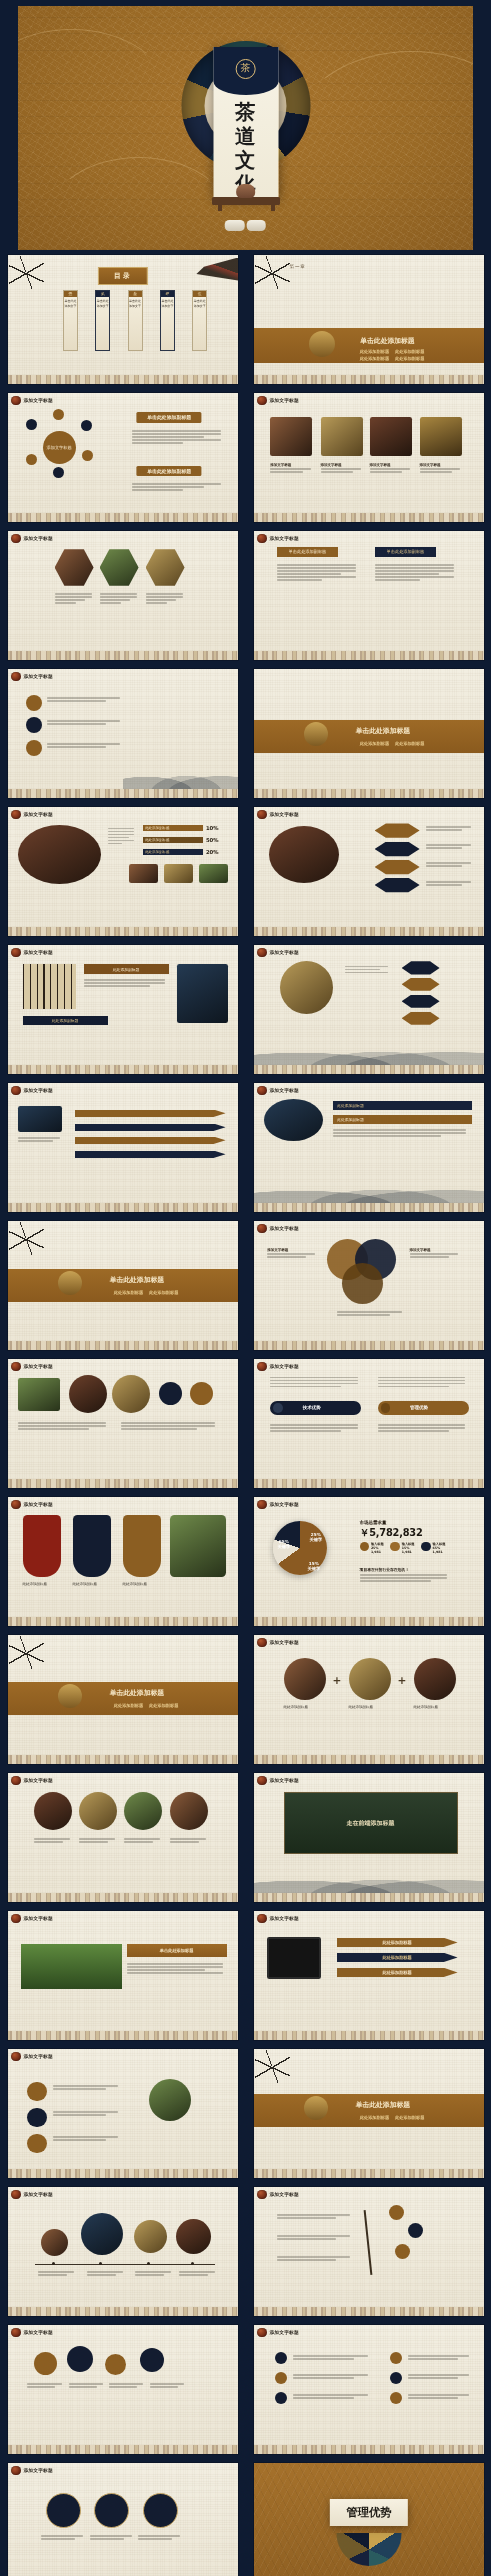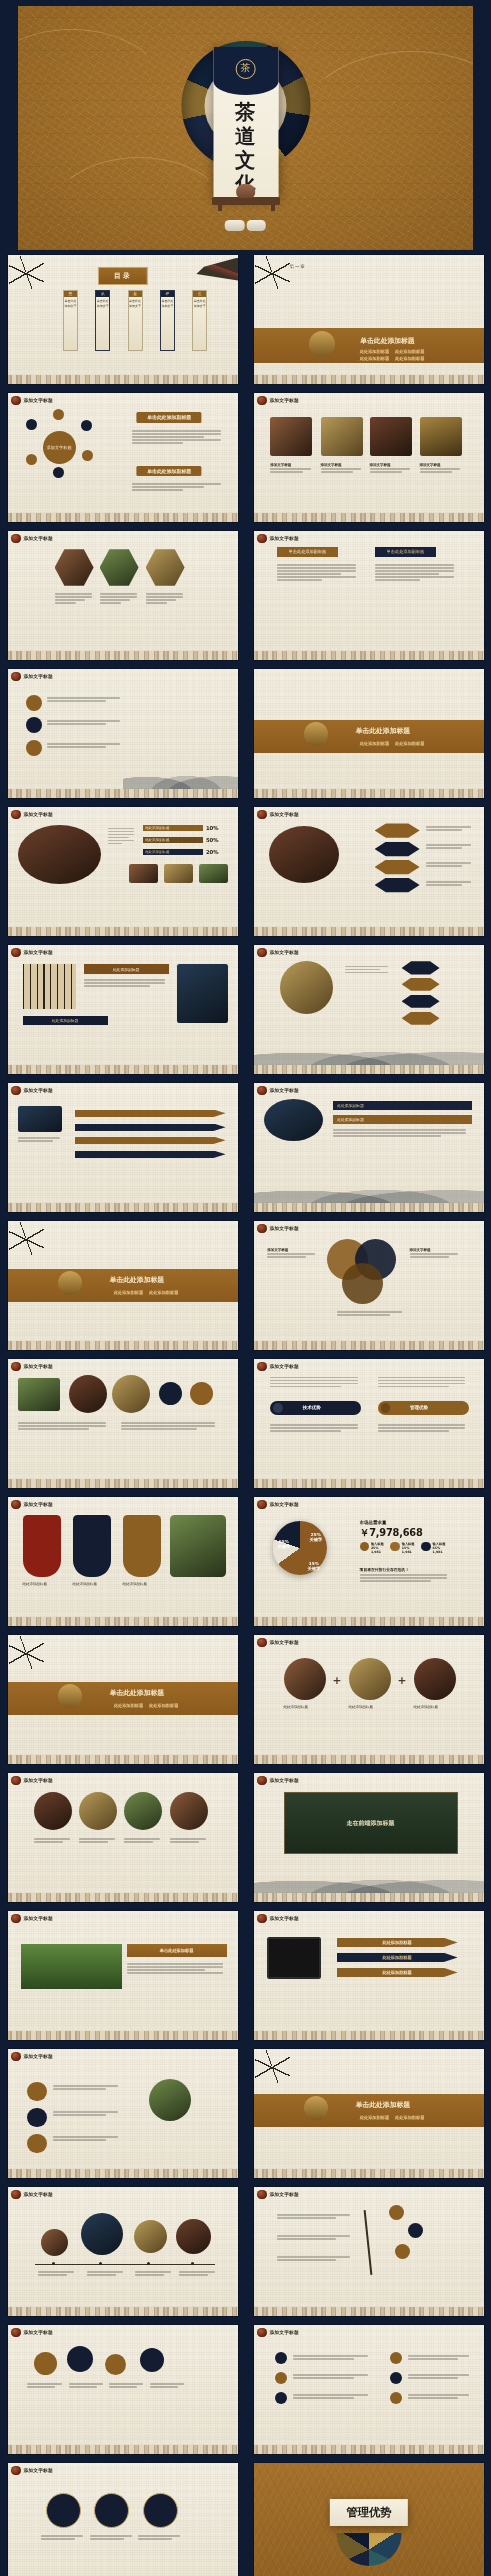--- a/index.html
+++ b/index.html
@@ -779,21 +779,21 @@
       <div class="pie-lab" style="left:24px;top:42px;">
         <span>65%</span><br><span>关键字</span>
       </div>
       <div class="pie-lab" style="left:56px;top:35px;">
         <span>25%</span><br><span>关键字</span>
       </div>
       <div class="pie-lab" style="left:54px;top:64px;">
         <span>15%</span><br><span>关键字</span>
       </div>
       <div class="moneylbl" style="position:absolute;left:106px;top:23px;">市场总需求量</div>
-      <div class="bigmoney" style="position:absolute;left:106px;top:30px;">￥7,978,668</div>
+      <div class="bigmoney" style="position:absolute;left:106px;top:30px;">￥5,782,832</div>
       <div style="position:absolute;left:106px;top:45px;display:flex;gap:6.8px;">
         <div style="display:flex;gap:1.5px;">
           <span class="mini-ic" style="background:#8b5e22;"></span>
           <div style="font-size:3.2px;line-height:1.35;color:#2b2319;font-weight:bold;">
             <span>输入标题</span><br>
             <span>25%</span><br>
             <span>1,981</span>
           </div>
         </div>
         <div style="display:flex;gap:1.5px;">

